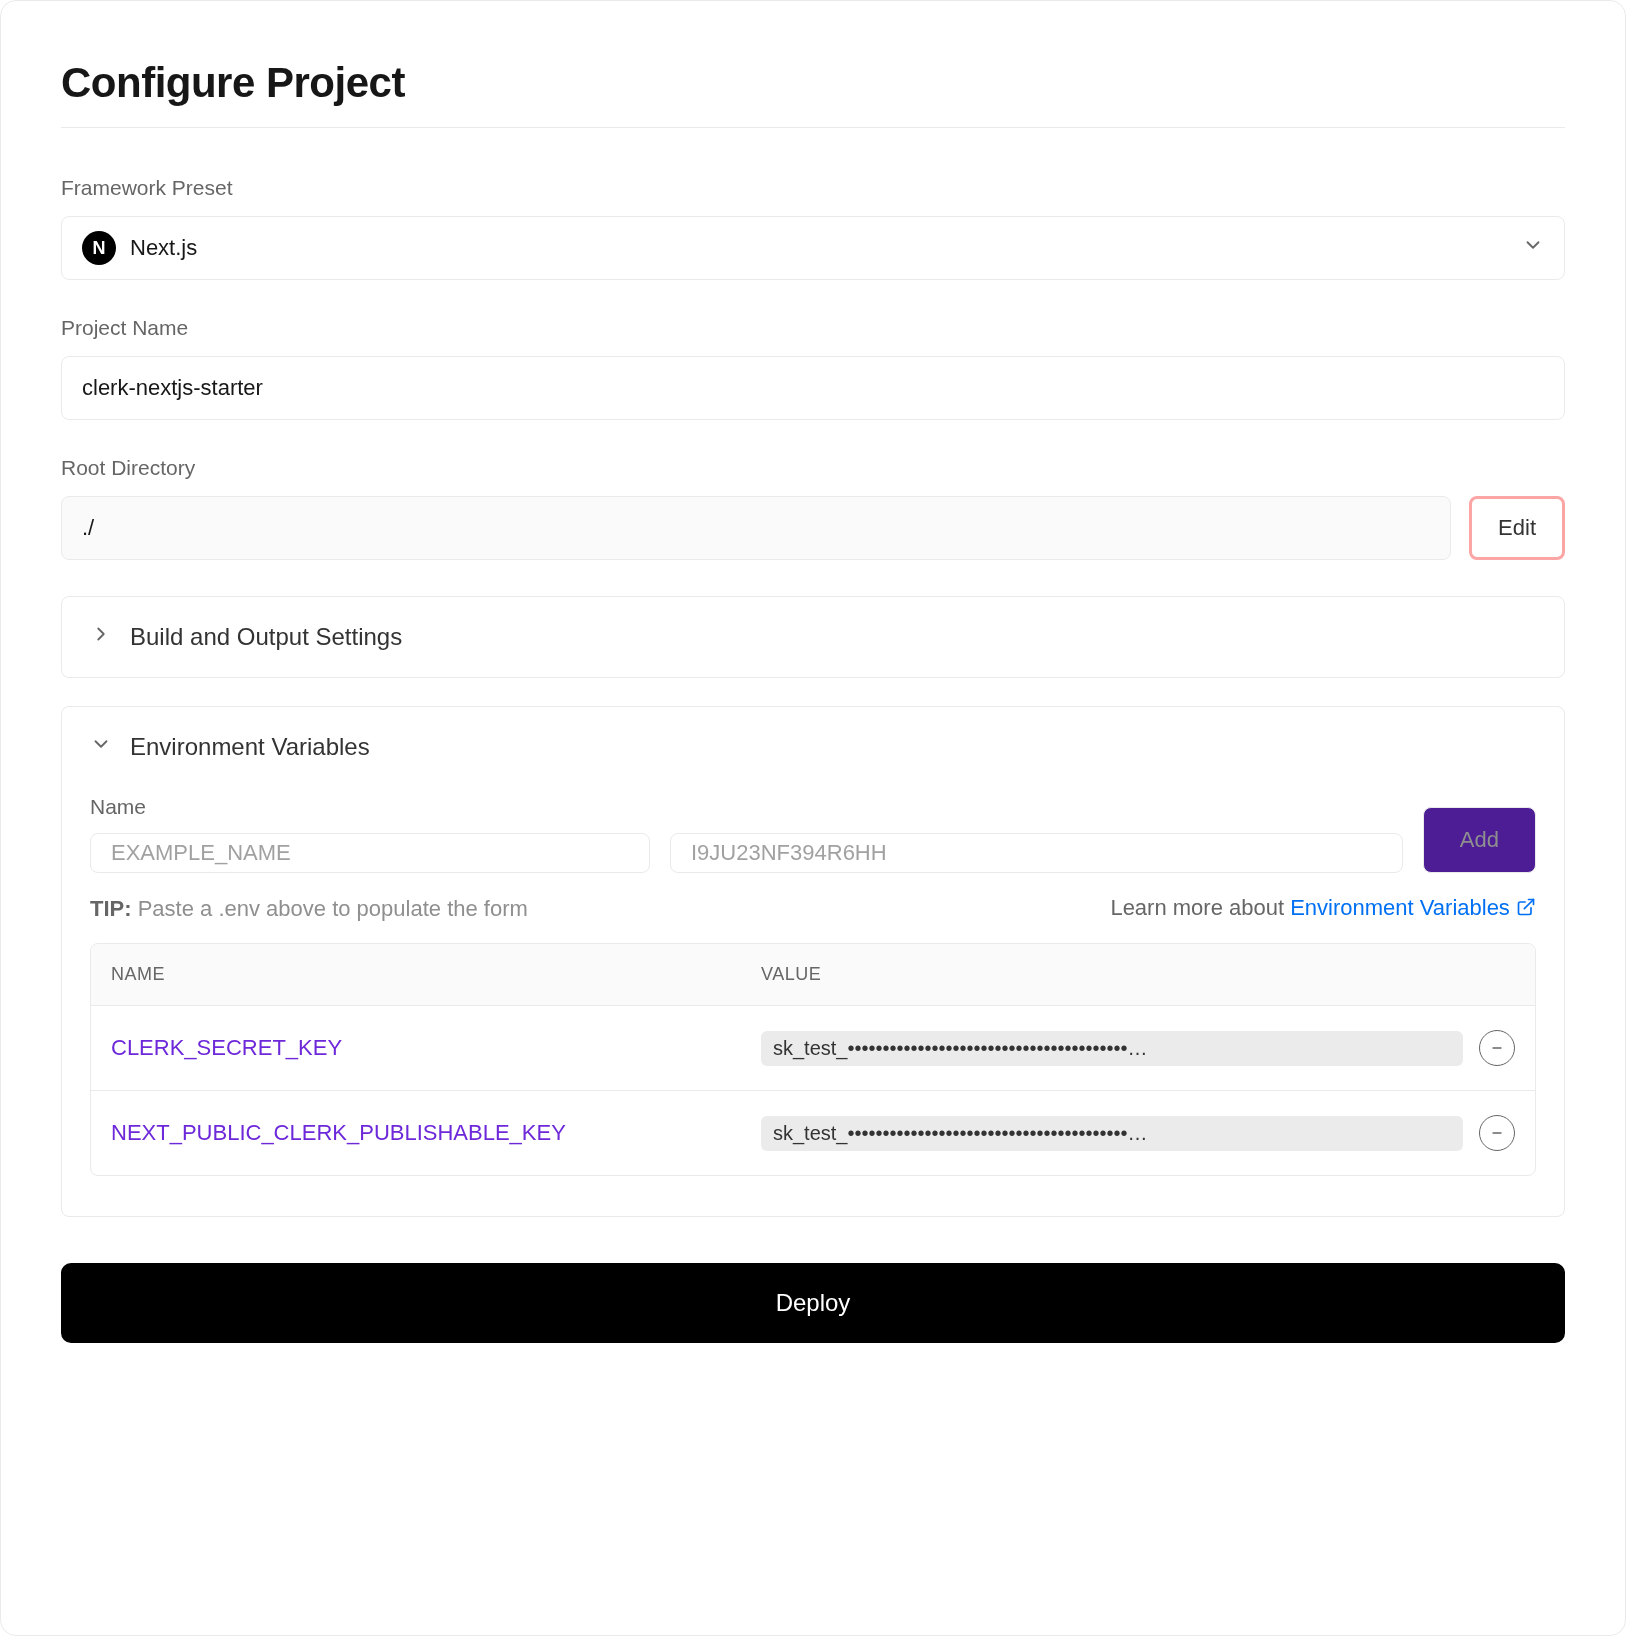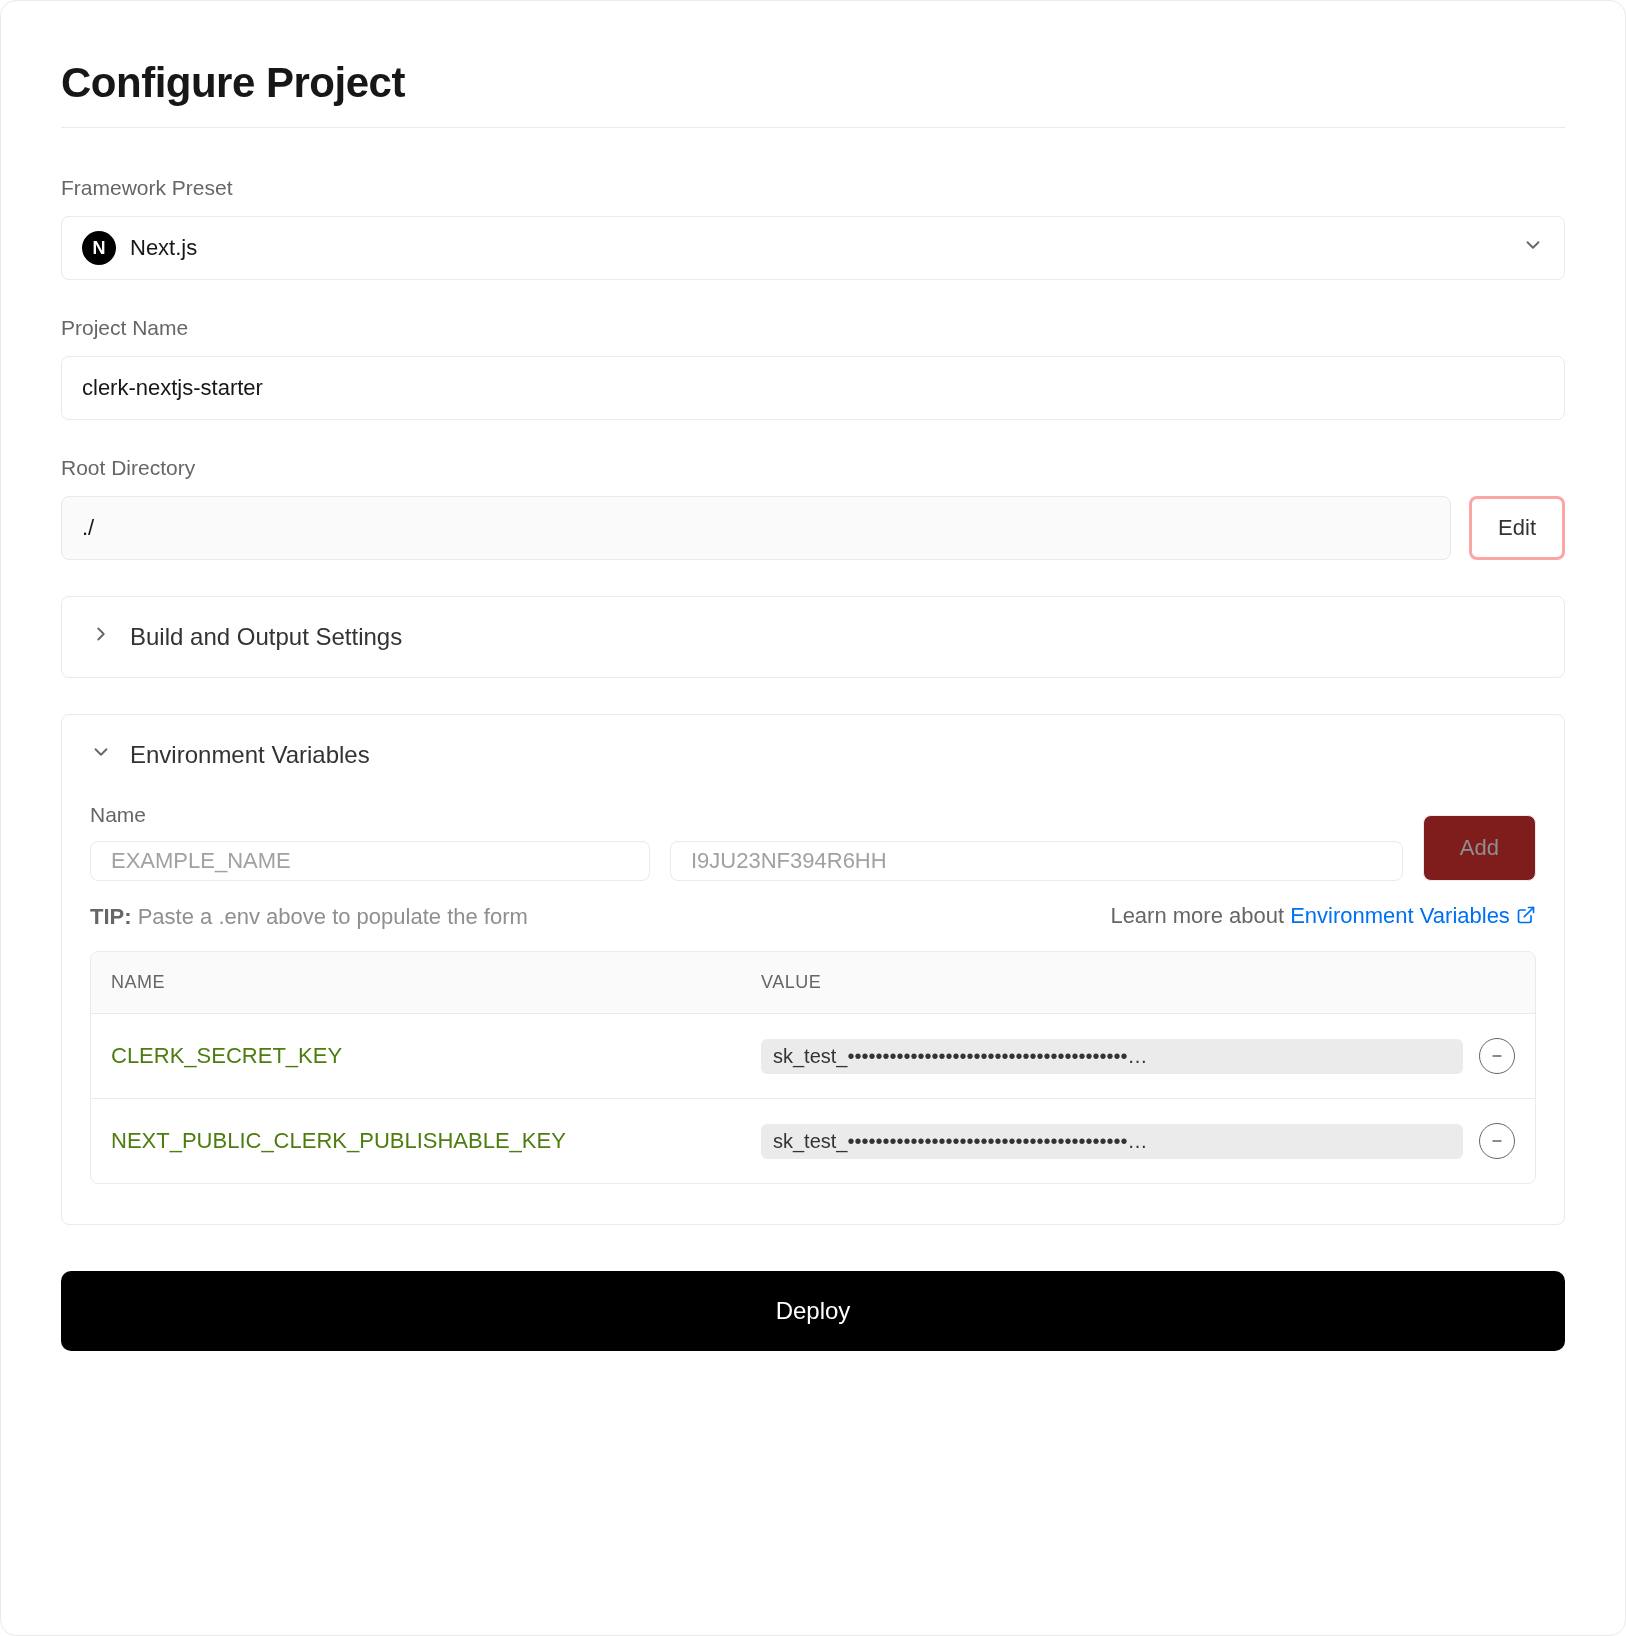--- a/index.html
+++ b/index.html
@@ -77,21 +77,21 @@
     border-radius: 8px;
     background: #fff;
     padding: 0 26px;
     font-size: 22px;
     color: #333;
     cursor: pointer;
   }
   .section {
     border: 1px solid #eaeaea;
     border-radius: 8px;
-    margin-top: 36px;
+    margin-top: 28px;
   }
   .section-header {
     display: flex;
     align-items: center;
     gap: 18px;
     padding: 26px 28px;
     font-size: 24px;
     color: #333333;
     cursor: pointer;
   }
@@ -119,21 +119,21 @@
     font-size: 22px;
     outline: none;
     width: 100%;
   }
   .env-input::placeholder { color: #a1a1a1; }
   .add-btn {
     height: 66px;
     padding: 0 36px;
     border: 1px solid #eaeaea;
     border-radius: 8px;
-    background: #7f1d1d;
+    background: #4c1d95;
     color: #8f8f8f;
     font-size: 22px;
     cursor: pointer;
   }
   .tip-row {
     display: flex;
     justify-content: space-between;
     align-items: center;
     margin-top: 22px;
     font-size: 22px;
@@ -159,21 +159,21 @@
   }
   .env-thead .col-name { flex: 0 0 650px; }
   .env-thead .col-value { flex: 1; }
   .env-row {
     display: flex;
     align-items: center;
     padding: 24px 20px;
     border-top: 1px solid #eaeaea;
     font-size: 22px;
   }
-  .env-row .col-name { flex: 0 0 650px; color: #4d7c0f; }
+  .env-row .col-name { flex: 0 0 650px; color: #6d28d9; }
   .env-row .col-value { flex: 1; min-width: 0; padding-right: 16px; }
   .secret-chip {
     background: #ebebeb;
     border-radius: 6px;
     padding: 6px 12px;
     font-family: Liberation Sans, sans-serif;
     font-size: 20px;
     color: #333;
     white-space: nowrap;
     overflow: hidden;

